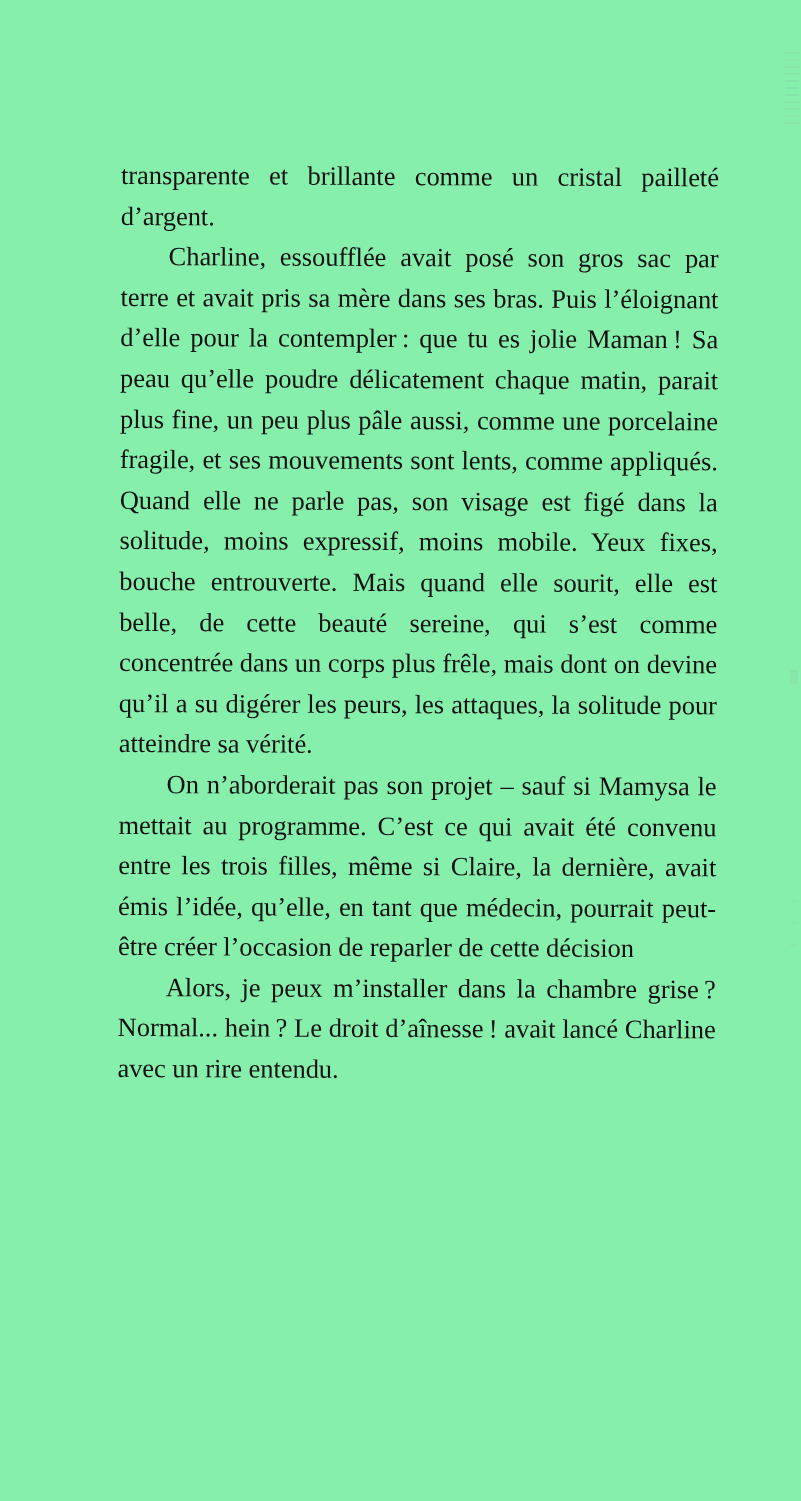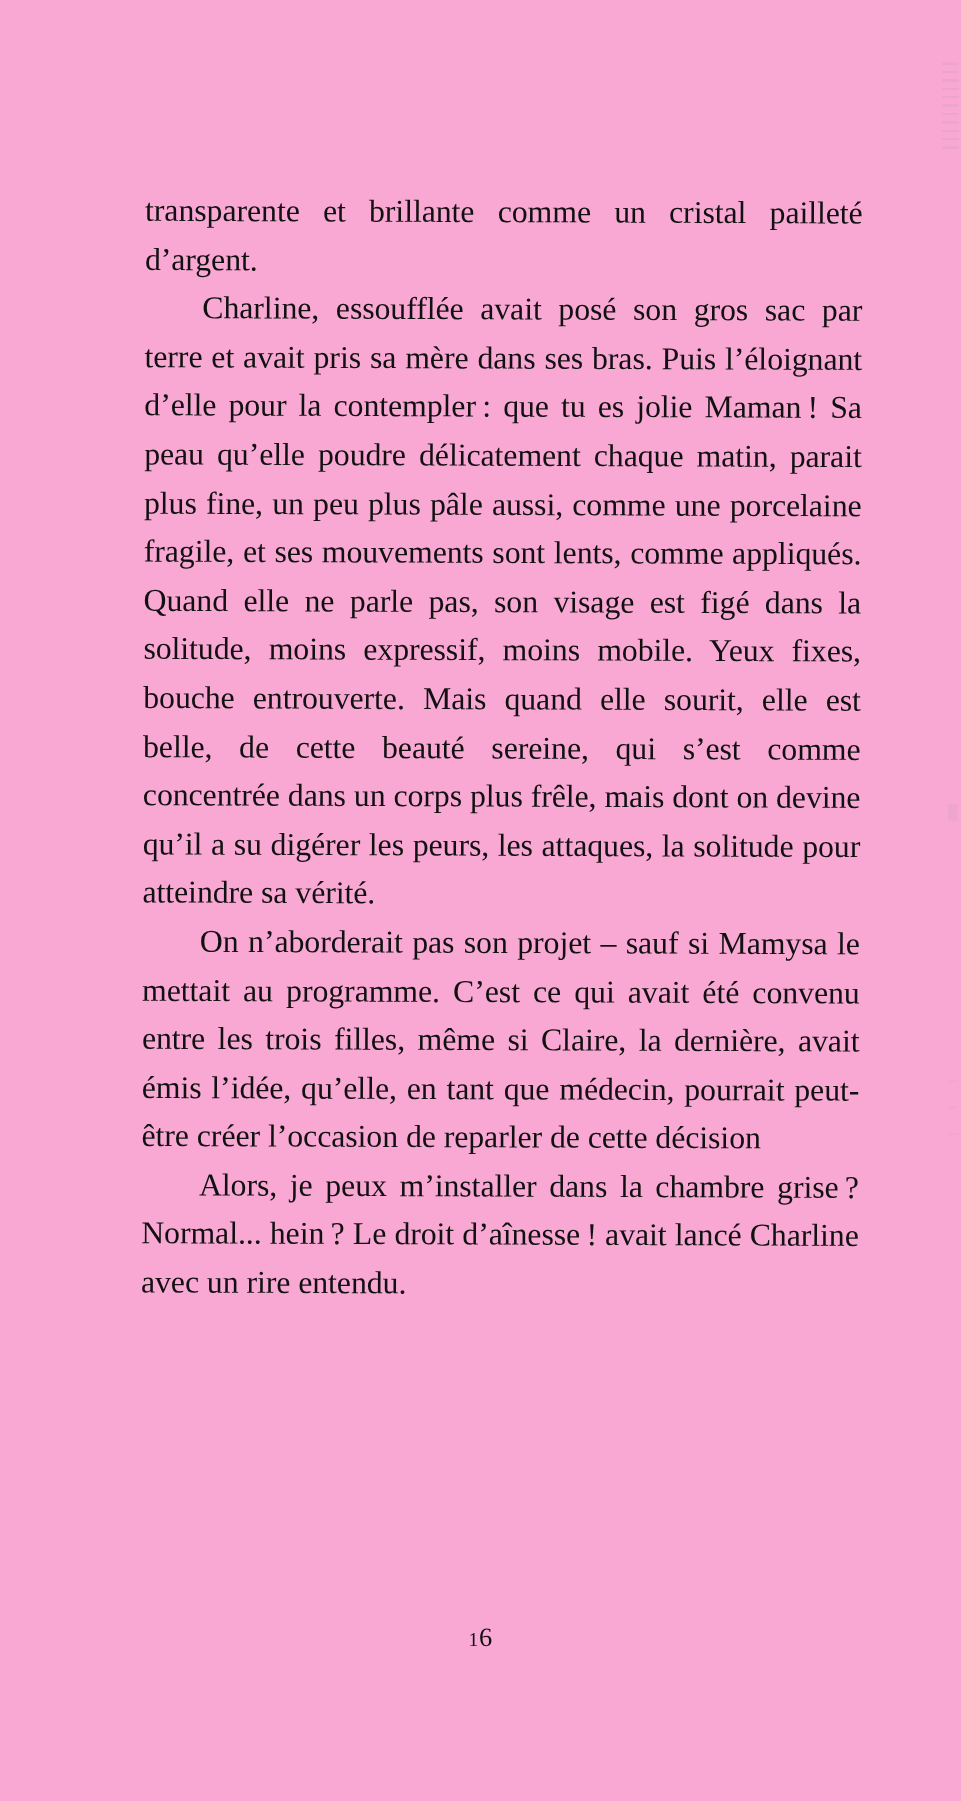--- a/index.html
+++ b/index.html
@@ -15,21 +15,21 @@
     overflow: hidden;
     font-family: "Liberation Serif", "DejaVu Serif", serif;
     color: #111111;
     position: relative;
   }
 
   
   #page-sheet {
     position: absolute;
     inset: 0;
-    background: #f9a8d4;
+    background: #86efac;
   }
 
   
   #scan-artifact-strip {
     position: absolute;
     top: 52px;
     right: 2px;
     width: 14px;
     height: 76px;
     opacity: 0.10;
@@ -131,17 +131,14 @@
     <p class="para">transparente et brillante comme un cristal pailleté d’argent.</p>
 
     <p class="para indent">Charline, essoufflée avait posé son gros sac par terre et avait pris sa mère dans ses bras. Puis l’éloignant d’elle pour la contempler : que tu es jolie Maman ! Sa peau qu’elle poudre délicatement chaque matin, parait plus fine, un peu plus pâle aussi, comme une porcelaine fragile, et ses mouvements sont lents, comme appliqués. Quand elle ne parle pas, son visage est figé dans la solitude, moins expressif, moins mobile. Yeux fixes, bouche entrouverte. Mais quand elle sourit, elle est belle, de cette beauté sereine, qui s’est comme concentrée dans un corps plus frêle, mais dont on devine qu’il a su digérer les peurs, les attaques, la solitude pour atteindre sa vérité.</p>
 
     <p class="para indent">On n’aborderait pas son projet – sauf si Mamysa le mettait au programme. C’est ce qui avait été convenu entre les trois filles, même si Claire, la dernière, avait émis l’idée, qu’elle, en tant que médecin, pourrait peut-être créer l’occasion de reparler de cette décision</p>
 
     <p class="para indent">Alors, je peux m’installer dans la chambre grise ? Normal... hein ? Le droit d’aînesse ! avait lancé Charline avec un rire entendu.</p>
 
   </div>
 
-  <div id="folio">
-    <span class="os-one">1</span><span>6</span>
-  </div>
 
 </div>
 
 </body></html>

